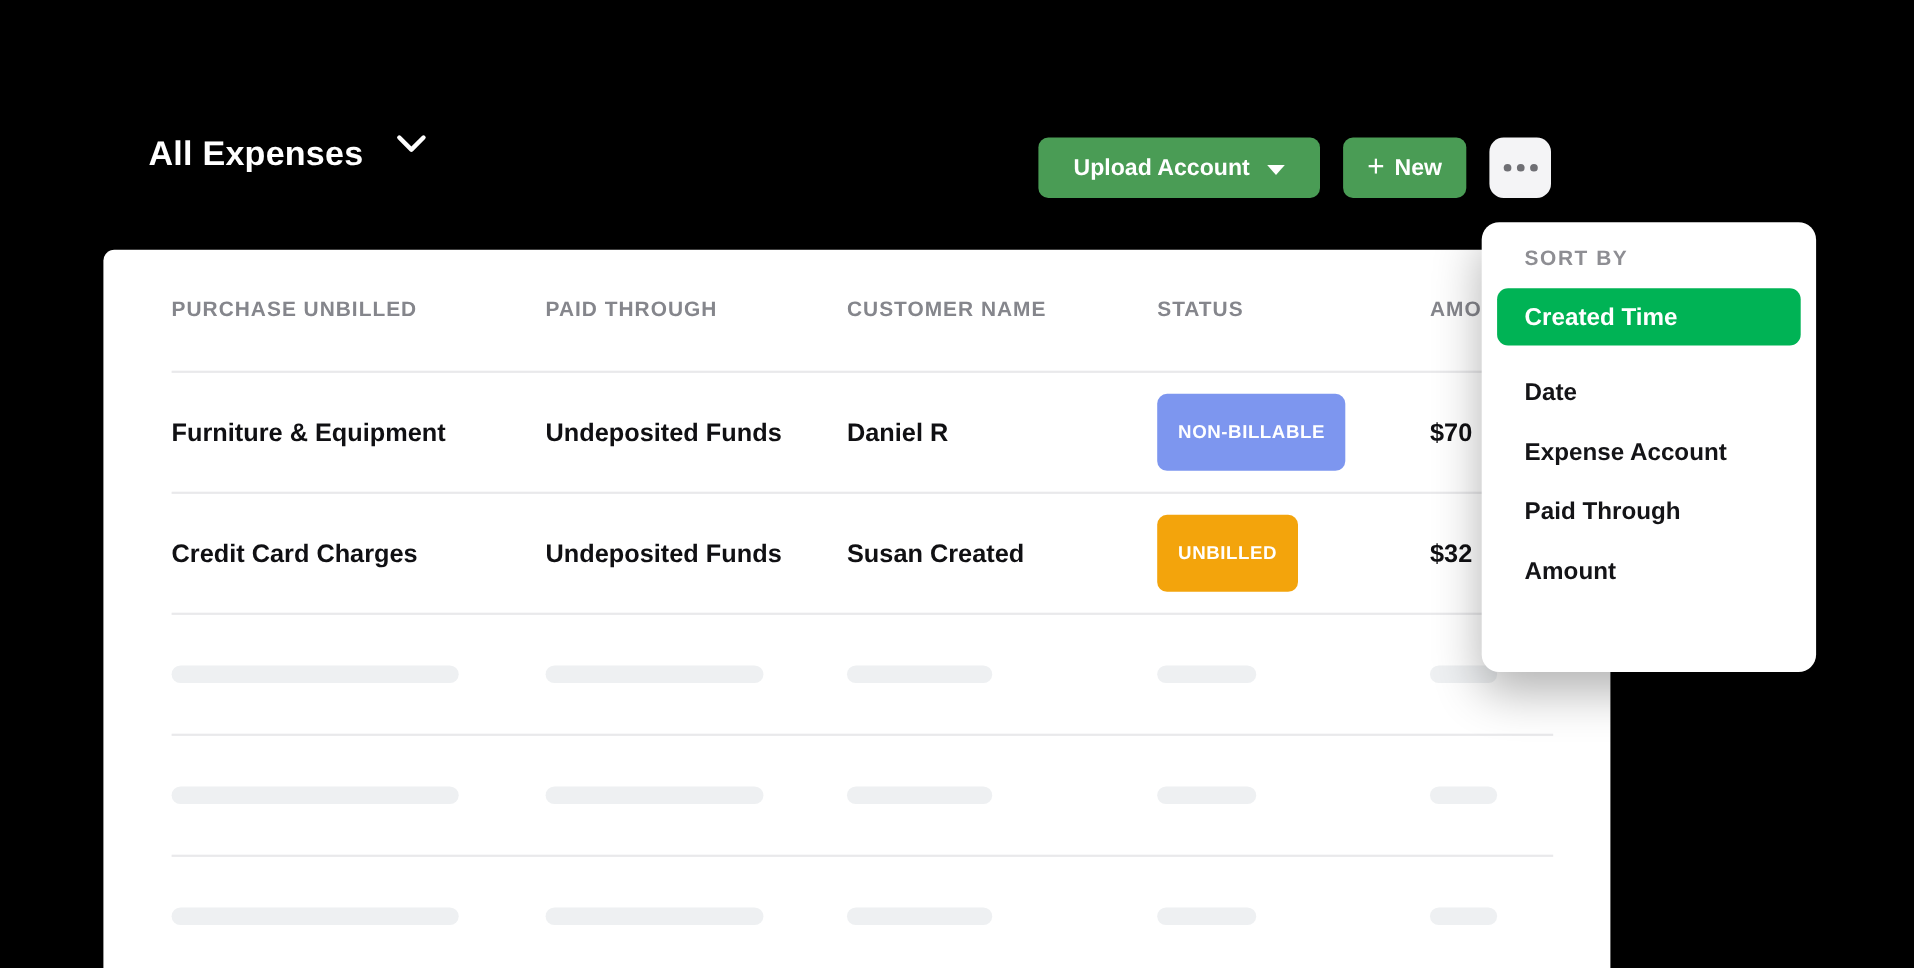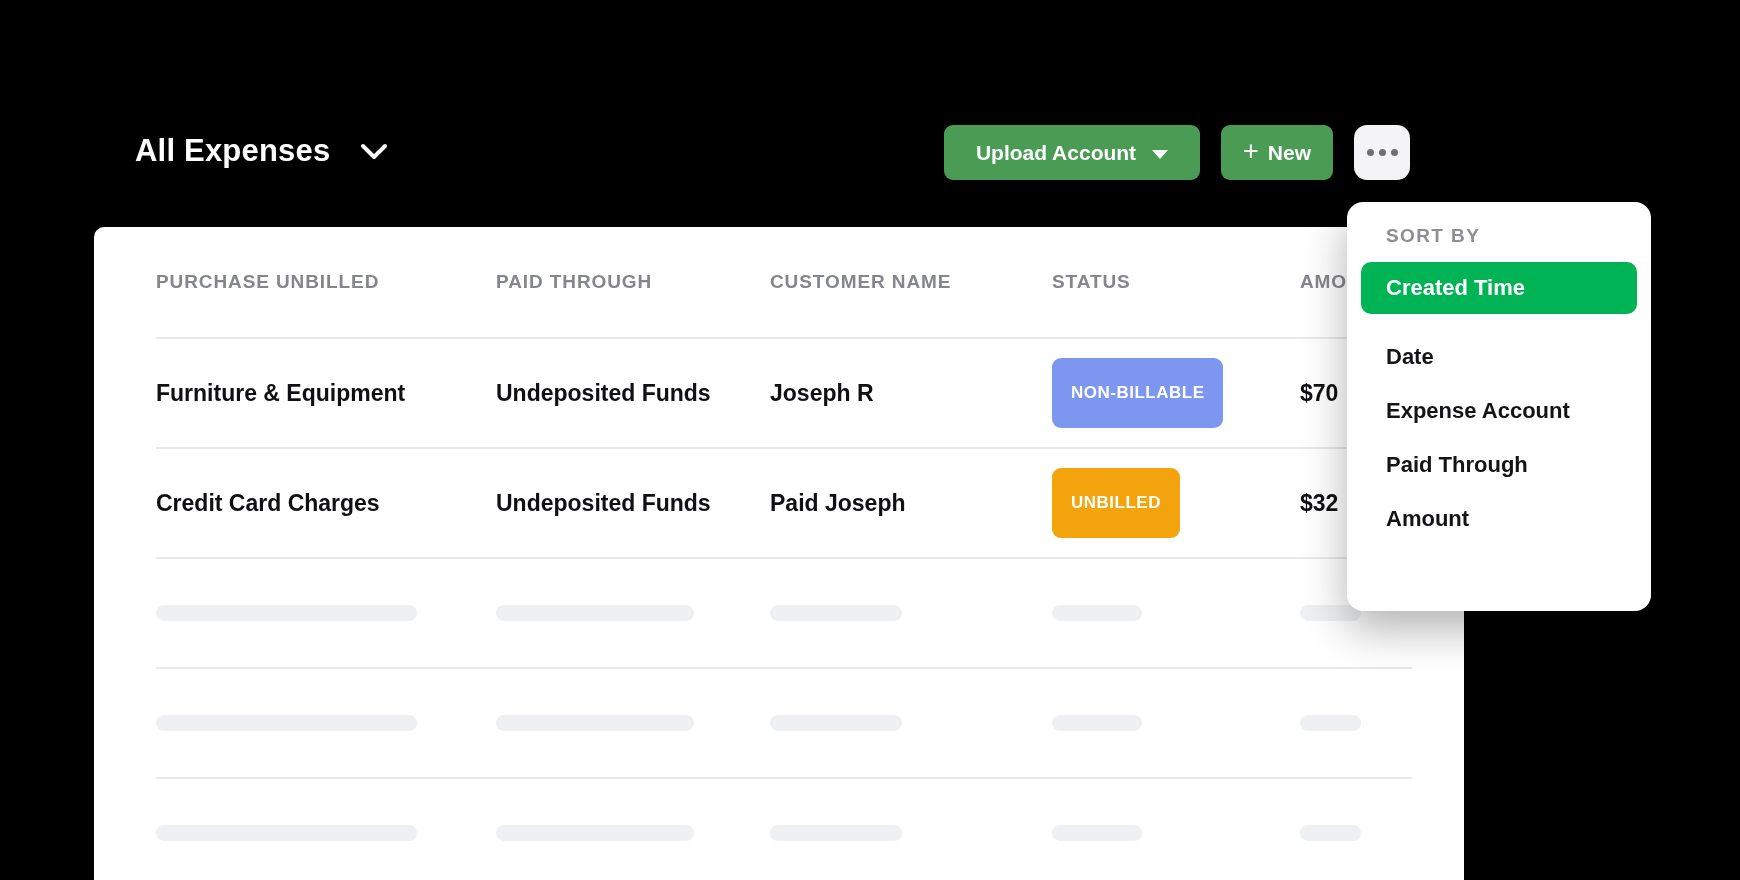--- a/index.html
+++ b/index.html
@@ -5,21 +5,21 @@
   html,body{margin:0;padding:0;}
   body{
     width:1740px;height:880px;position:relative;overflow:hidden;
     background:#000;font-family:"Liberation Sans",sans-serif;
     -webkit-font-smoothing:antialiased;
   }
 
   
   .view-selector{
     position:absolute;left:135px;top:122px;height:58px;
-    display:flex;align-items:center;gap:30px;color:#fff;cursor:pointer;z-index:10;
+    display:flex;gap:30px;color:#fff;cursor:pointer;z-index:10;
   }
   .view-title{font-size:31px;font-weight:700;letter-spacing:.2px;}
   .chevron svg{display:block;}
 
   .btn{
     position:absolute;top:125px;height:55px;border:none;border-radius:9px;
     background:#4a9c55;color:#fff;font-family:inherit;font-size:21px;font-weight:600;
     display:flex;align-items:center;justify-content:center;cursor:pointer;z-index:10;
   }
   .btn-upload{left:944px;width:256px;gap:16px;}
@@ -119,31 +119,31 @@
       <div class="hcell">PURCHASE UNBILLED</div>
       <div class="hcell">PAID THROUGH</div>
       <div class="hcell">CUSTOMER NAME</div>
       <div class="hcell">STATUS</div>
       <div class="hcell">AMOUNT</div>
     </div>
 
     <div class="trow">
       <div class="cell">Furniture &amp; Equipment</div>
       <div class="cell">Undeposited Funds</div>
-      <div class="cell">Joseph R</div>
+      <div class="cell">Daniel R</div>
       <div>
         <span class="badge badge-blue">NON-BILLABLE</span>
       </div>
       <div class="cell">$70</div>
     </div>
 
     <div class="trow">
       <div class="cell">Credit Card Charges</div>
       <div class="cell">Undeposited Funds</div>
-      <div class="cell">Paid Joseph</div>
+      <div class="cell">Susan Created</div>
       <div>
         <span class="badge badge-orange">UNBILLED</span>
       </div>
       <div class="cell">$32</div>
     </div>
 
     <div class="trow">
       <div>
           <div class="skel skel-w1"></div>
         </div>

